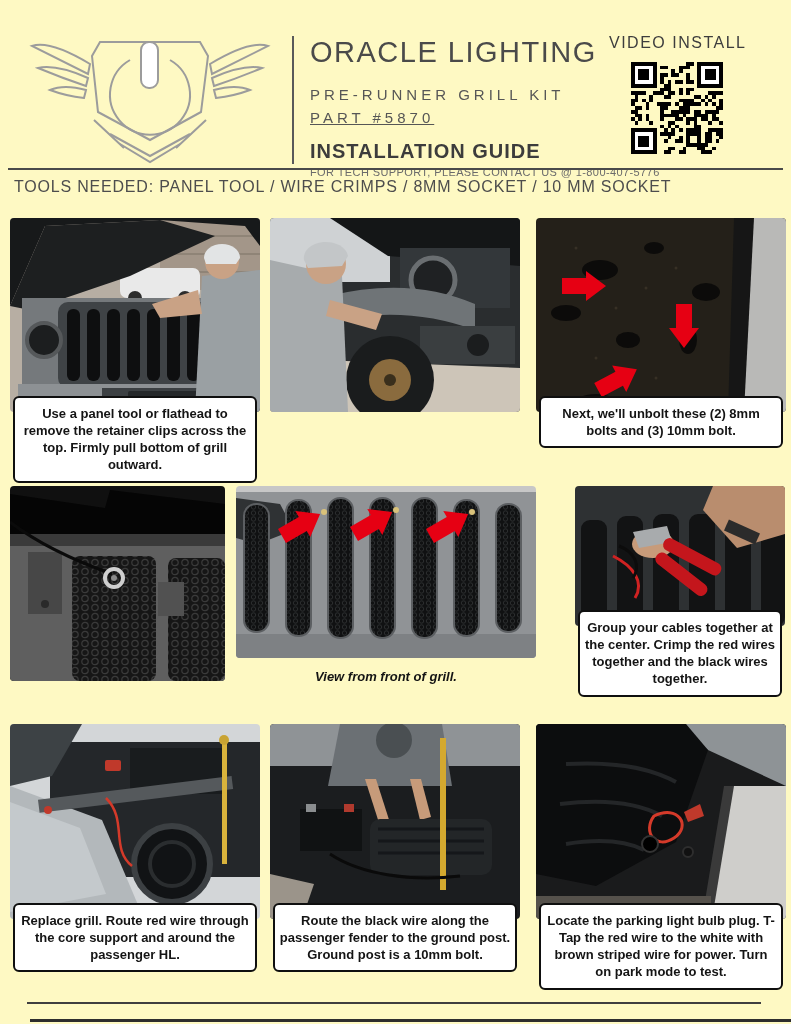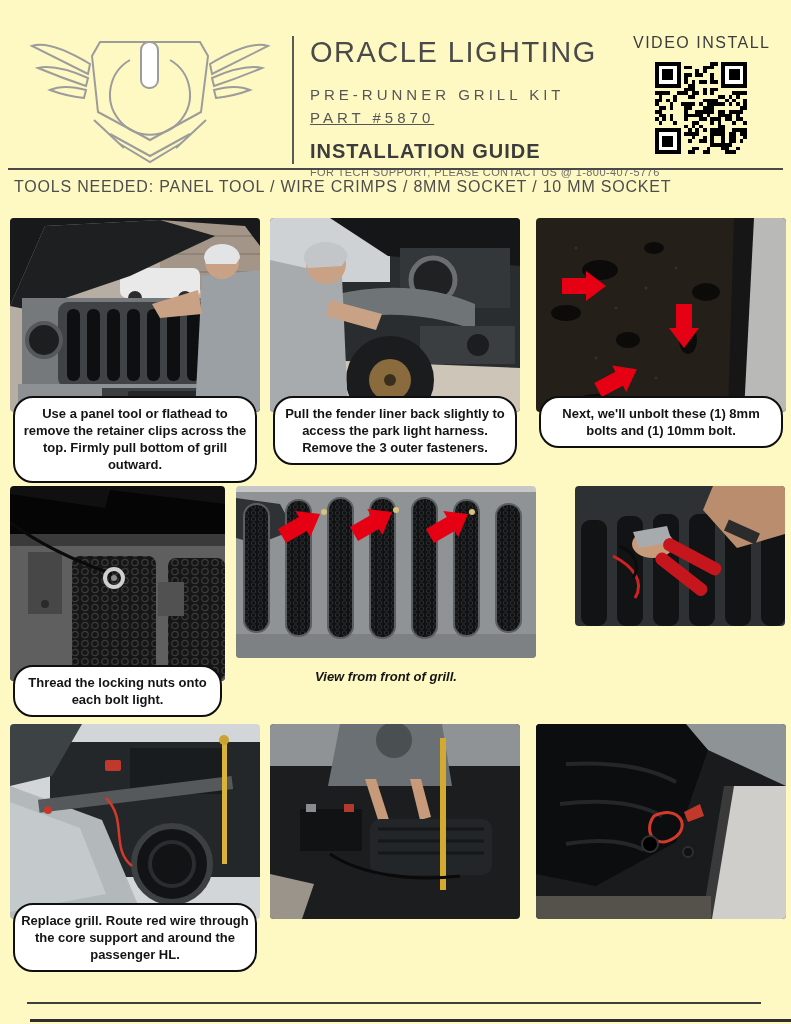--- a/index.html
+++ b/index.html
@@ -8,37 +8,37 @@
 
   
   .logo{position:absolute;left:28px;top:16px;width:244px;height:152px;}
   .title-block{position:absolute;left:292px;top:36px;border-left:2px solid #5a5a5a;
                padding-left:16px;height:128px;}
   .brand{font-size:29px;letter-spacing:1.5px;color:#4a4a4a;white-space:nowrap;}
   .kit{font-size:15px;letter-spacing:4px;color:#565656;margin-top:17px;white-space:nowrap;}
   .part{font-size:15px;letter-spacing:4px;color:#565656;margin-top:6px;text-decoration:underline;}
   .guide{font-size:20px;font-weight:bold;letter-spacing:1px;color:#3c3c3c;margin-top:14px;}
   .support{font-size:11px;letter-spacing:.4px;color:#6b6b6b;margin-top:3px;white-space:nowrap;}
-  .video-block{position:absolute;right:22px;top:34px;width:136px;text-align:center;}
+  .video-block{position:absolute;right:46px;top:34px;width:136px;text-align:center;}
   .video-label{font-size:16px;letter-spacing:1.5px;color:#3d3d3d;white-space:nowrap;}
   .qr{width:92px;height:92px;margin:10px auto 0;display:block;}
   .header-rule{position:absolute;left:8px;right:8px;top:168px;border-top:2px solid #4a4a4a;}
   .tools{position:absolute;left:14px;top:178px;font-size:16px;letter-spacing:.8px;color:#4d4d4d;
          white-space:nowrap;}
 
   
   .row{position:absolute;left:0;right:0;}
   .row1{top:218px}.row2{top:486px}.row3{top:724px}
   .cell{position:absolute;top:0;}
   .r1c1{left:10px;width:250px}.r1c2{left:270px;width:250px}.r1c3{left:536px;width:250px}
   .r2c1{left:10px;width:215px}.r2c2{left:236px;width:300px}.r2c3{left:575px;width:210px}
   .r3c1{left:10px;width:250px}.r3c2{left:270px;width:250px}.r3c3{left:536px;width:250px}
   .ph{display:block;width:100%;border-radius:4px;}
   .cap{position:relative;z-index:2;margin:-16px 3px 0;background:#fff;
-       border:2.5px solid #0f0f0f;border-radius:20px;padding:7px 4px;text-align:center;
+       border:2.5px solid #0f0f0f;border-radius:6px;padding:7px 4px;text-align:center;
        font-weight:bold;font-size:13px;line-height:1.32;color:var(--caption-text,#141414);}
   .cap.plain{border:none;background:transparent;margin-top:8px;padding:2px;font-style:italic;}
 
   .arrow{fill:var(--arrow-red,#e60013);}
 
   
   .foot-rule-1{position:absolute;left:27px;right:30px;top:1002px;border-top:2px solid #3f3f3f;}
   .foot-rule-2{position:absolute;left:30px;right:0;top:1019px;border-top:3px solid #2e2e2e;}
 </style>
 </head>
@@ -342,21 +342,20 @@
         <rect x="150" y="108" width="95" height="38" fill="#3a3e40"></rect>
         <circle cx="208" cy="127" r="11" fill="#1b1d1e"></circle>
         <circle cx="120" cy="162" r="44" fill="#1a1c1d"></circle>
         <circle cx="120" cy="162" r="21" fill="#8a6b3e"></circle>
         <circle cx="120" cy="162" r="6" fill="#3a2f1c"></circle>
         <polygon points="0,42 72,58 78,194 0,194" fill="#a7abad"></polygon>
         <circle cx="56" cy="46" r="20" fill="#c9a285"></circle>
         <path d="M34,42 a22,16 0 0 1 44,-4 l-6,10 -34,2 Z" fill="#c3c6c8"></path>
         <polygon points="60,82 112,96 106,112 56,98" fill="#c9a285"></polygon>
       </svg>
-      <div class="cap">Pull the fender liner back slightly to access the park light harness. Remove the 3 outer fasteners.</div>
     </div>
 
     <div class="cell r1c3">
       <svg class="ph" viewBox="0 0 250 194" preserveAspectRatio="none">
         <rect width="250" height="194" fill="#242019"></rect>
         <polygon points="212,0 250,0 250,194 200,194" fill="#b9b9b7"></polygon>
         <polygon points="198,0 218,0 208,194 192,194" fill="#161616"></polygon>
         <g fill="#0c0b0a">
           <ellipse cx="64" cy="52" rx="18" ry="10"></ellipse>
             <ellipse cx="30" cy="95" rx="15" ry="8"></ellipse>
@@ -377,21 +376,21 @@
         <g>
             <polygon class="arrow" transform="translate(26,68)" points="0,-8 24,-8 24,-15 44,0 24,15 24,8 0,8"></polygon>
           </g>
         <g>
             <polygon class="arrow" transform="translate(148,86) rotate(90)" points="0,-8 24,-8 24,-15 44,0 24,15 24,8 0,8"></polygon>
           </g>
         <g>
             <polygon class="arrow" transform="translate(62,172) rotate(-28)" points="0,-8 24,-8 24,-15 44,0 24,15 24,8 0,8"></polygon>
           </g>
       </svg>
-      <div class="cap">Next, we'll unbolt these (1) 8mm bolts and (1) 10mm bolt.</div>
+      <div class="cap">Next, we'll unbolt these (2) 8mm bolts and (3) 10mm bolt.</div>
     </div>
   </div>
 
   <div class="row row2">
 
     <div class="cell r2c1">
       <svg class="ph" viewBox="0 0 215 195" preserveAspectRatio="none">
         <defs>
           <pattern id="hex" width="10" height="9" patternUnits="userSpaceOnUse">
             <rect width="10" height="9" fill="#161616"></rect>
@@ -404,21 +403,20 @@
         <rect x="0" y="60" width="215" height="135" fill="#5f5f5f"></rect>
         <rect x="18" y="66" width="34" height="62" fill="#474747"></rect>
         <circle cx="35" cy="118" r="4" fill="#2a2a2a"></circle>
         <rect x="62" y="70" width="84" height="125" rx="8" fill="url(#hex)"></rect>
         <rect x="158" y="72" width="57" height="123" rx="8" fill="url(#hex)"></rect>
         <rect x="148" y="96" width="26" height="34" fill="#515151"></rect>
         <path d="M0,36 C34,62 74,78 102,88" stroke="#0a0a0a" stroke-width="3" fill="none"></path>
         <circle cx="104" cy="92" r="9" fill="none" stroke="#cfcfcf" stroke-width="4"></circle>
         <circle cx="104" cy="92" r="3" fill="#8a8a8a"></circle>
       </svg>
-      <div class="cap">Thread the locking nuts onto each bolt light.</div>
     </div>
 
     <div class="cell r2c2">
       <svg class="ph" viewBox="0 0 300 172" preserveAspectRatio="none" style="height:172px">
         <defs>
           <pattern id="mesh" width="7" height="6" patternUnits="userSpaceOnUse">
             <rect width="7" height="6" fill="#101112"></rect>
             <circle cx="3.5" cy="3" r="2.2" fill="none" stroke="#2b2d2e" stroke-width="1"></circle>
           </pattern>
         </defs>
@@ -464,20 +462,21 @@
         </g>
         <polygon points="138,0 210,0 210,48 162,62 128,24" fill="#b98d6e"></polygon>
         <rect x="150" y="40" width="34" height="12" transform="rotate(24 167 46)" fill="#2b2b2b"></rect>
         <ellipse cx="78" cy="58" rx="21" ry="14" fill="#c79b7a"></ellipse>
         <polygon points="58,46 92,40 97,56 64,62" fill="#a8abad"></polygon>
         <rect x="92" y="50" width="64" height="13" rx="6" transform="rotate(28 92 50)" fill="#c4161c"></rect>
         <rect x="86" y="64" width="62" height="13" rx="6" transform="rotate(38 86 64)" fill="#c4161c"></rect>
         <path d="M38,70 C58,80 70,96 60,112" stroke="#cf2222" stroke-width="3" fill="none"></path>
         <path d="M44,60 C60,66 66,80 58,92" stroke="#0c0c0c" stroke-width="3" fill="none"></path>
       </svg>
+      <div class="cap">Group your cables together at the center. Crimp the red wires together and the black wires together.</div>
     </div>
   </div>
 
   <div class="row row3">
 
     <div class="cell r3c1">
       <svg class="ph" viewBox="0 0 250 195" preserveAspectRatio="none">
         <rect width="250" height="195" fill="#d3d6d8"></rect>
         <rect x="40" y="18" width="210" height="135" fill="#24272a"></rect>
         <polygon points="0,0 72,0 42,52 0,62" fill="#3d4245"></polygon>
@@ -506,34 +505,36 @@
         <polygon points="95,55 110,102 121,102 106,55" fill="#c79b7a"></polygon>
         <polygon points="140,55 150,96 161,93 151,55" fill="#c79b7a"></polygon>
         <rect x="30" y="85" width="62" height="42" fill="#101213"></rect>
         <rect x="36" y="80" width="10" height="8" fill="#8a8d8f"></rect>
         <rect x="74" y="80" width="10" height="8" fill="#b03a2e"></rect>
         <rect x="100" y="95" width="122" height="56" rx="10" fill="#232628"></rect>
         <path d="M108,105 h106 M108,117 h106 M108,129 h106" stroke="#15171a" stroke-width="3"></path>
         <rect x="170" y="14" width="6" height="152" fill="#d4a92f"></rect>
         <path d="M60,130 C90,150 140,158 190,152" stroke="#0a0a0a" stroke-width="3" fill="none"></path>
       </svg>
+      <div class="cap">Route the black wire along the passenger fender to the ground post. Ground post is a 10mm bolt.</div>
     </div>
 
     <div class="cell r3c3">
       <svg class="ph" viewBox="0 0 250 195" preserveAspectRatio="none">
         <rect width="250" height="195" fill="#1a1b1c"></rect>
         <polygon points="140,0 250,0 250,62 172,26" fill="#8e9396"></polygon>
         <polygon points="0,0 150,0 172,26 140,118 60,162 0,150" fill="#0c0d0e"></polygon>
         <path d="M30,40 Q100,36 140,58 M24,80 Q90,72 126,92 M30,120 Q80,112 108,126" stroke="#242628" stroke-width="4" fill="none"></path>
         <polygon points="192,62 250,62 250,195 168,195" fill="#cfcecb"></polygon>
         <polygon points="188,62 198,62 176,195 166,195" fill="#3a3a3a"></polygon>
         <rect x="0" y="172" width="175" height="23" fill="#55514b"></rect>
         <path d="M118,92 C142,80 156,102 138,114 C120,126 106,108 118,92 Z" stroke="#d43a2a" stroke-width="3" fill="none"></path>
         <polygon points="148,88 164,80 168,92 152,98" fill="#c0392b"></polygon>
         <circle cx="114" cy="120" r="8" fill="#000000" stroke="#333333" stroke-width="2"></circle>
         <circle cx="152" cy="128" r="5" fill="#111111" stroke="#2e2e2e" stroke-width="2"></circle>
       </svg>
+      <div class="cap">Locate the parking light bulb plug. T-Tap the red wire to the white with brown striped wire for power. Turn on park mode to test.</div>
     </div>
   </div>
 
   <div class="foot-rule-1"></div>
   <div class="foot-rule-2"></div>
 </div>
 
 </body></html>

